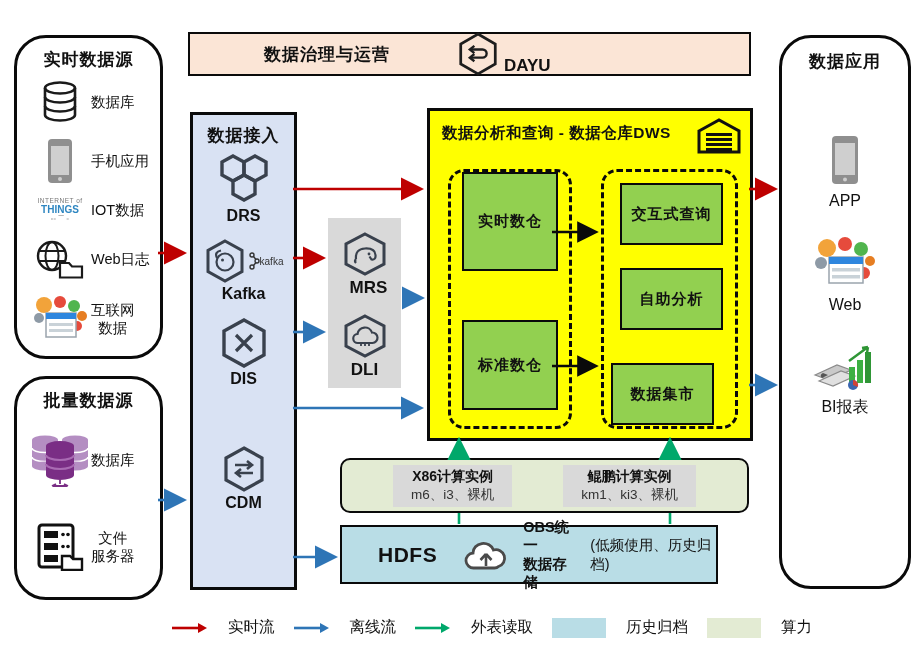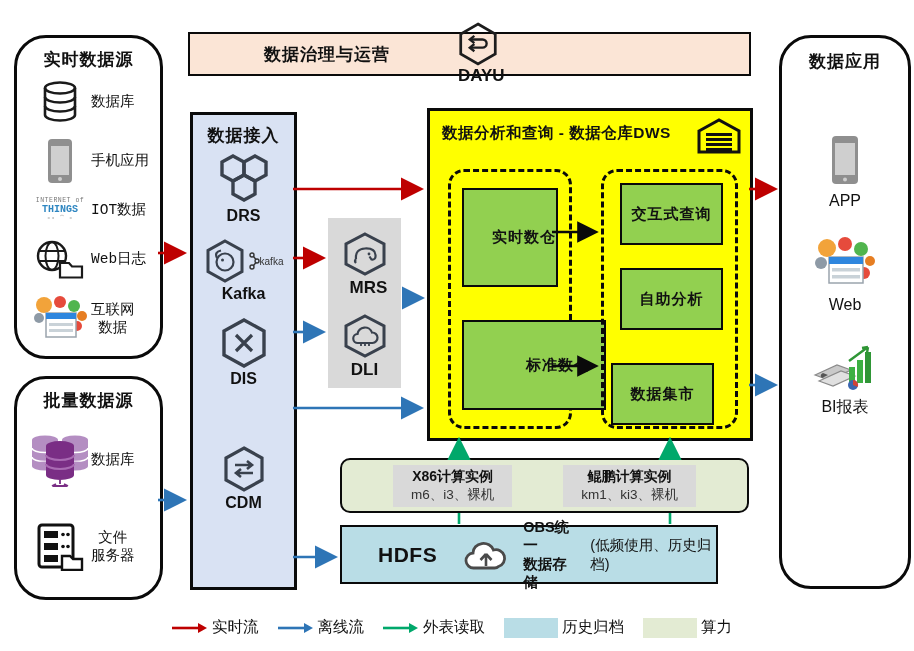--- a/index.html
+++ b/index.html
@@ -1,41 +1,41 @@
 <!DOCTYPE html>
 <html><head>
 <meta charset="utf-8">
 <style>
   html,body{margin:0;padding:0;background:#ffffff;}
   body{font-family:"Liberation Sans","DejaVu Sans",sans-serif;color:#111;}
   #stage{position:relative;width:914px;height:651px;background:#fff;overflow:hidden;}
   .abs{position:absolute;}
   .src-box{border:3px solid #0a0a0a;border-radius:32px;background:#fff;display:flex;flex-direction:column;align-items:center;}
   .box-title{font-weight:bold;font-size:17px;letter-spacing:1px;margin-top:10px;}
-  .src-row{display:flex;align-items:center;width:100%;padding-left:12px;box-sizing:border-box;font-family:Liberation Mono, monospace;}
+  .src-row{display:flex;align-items:center;width:100%;padding-left:12px;box-sizing:border-box;}
   .src-icon{width:62px;display:flex;justify-content:center;align-items:center;flex:0 0 62px;}
   .src-label{font-size:14.5px;line-height:1.25;text-align:center;}
   .col-label{font-weight:bold;font-size:16px;margin-top:2px;}
   .banner{background:#FBE5D6;border:2.5px solid #0a0a0a;display:flex;align-items:center;}
   .banner-title{font-weight:bold;font-size:17px;letter-spacing:1px;}
   .access{background:#D9E2F3;border:3px solid #0a0a0a;display:flex;flex-direction:column;align-items:center;}
   .graybox{background:#D9D9D9;display:flex;flex-direction:column;align-items:center;}
   .dws{background:#FFFF00;border:3px solid #0a0a0a;}
   .dws-title{font-weight:bold;font-size:15.5px;letter-spacing:.5px;}
   .dashgrp{border:3px dashed #0a0a0a;border-radius:16px;position:absolute;}
   .greenbox{position:absolute;background:#92D050;border:2px solid #0a0a0a;display:flex;align-items:center;justify-content:center;font-weight:bold;font-size:15px;letter-spacing:1px;}
   .bar{border:2.5px solid #0a0a0a;display:flex;align-items:center;box-sizing:border-box;}
   .chip{background:#D9D9D9;text-align:center;padding:3px 18px;}
   .chip .t{font-weight:bold;font-size:14px;}
   .chip .d{font-size:13.5px;color:#333;}
   .hdfs-word{font-weight:bold;font-size:21px;letter-spacing:.5px;}
   .obs-lines{font-weight:bold;font-size:14.5px;line-height:1.25;}
   .bar-note{font-size:14.5px;}
   .legend{display:flex;align-items:center;gap:19px;font-size:15.5px;}
-  .legend-item{display:flex;align-items:center;gap:4px;}
+  .legend-item{display:flex;align-items:center;gap:20px;}
   .swatch{width:54px;height:20px;}
   .iot{width:62px;text-align:center;line-height:1.05;}
   .iot .l1{font-size:6.5px;color:#777;letter-spacing:.5px;display:block;}
   .iot .l2{font-size:10px;font-weight:bold;color:#2e86c1;display:block;}
   .kafka-wrap{display:flex;align-items:center;gap:2px;}
   .kafka-logo{display:flex;align-items:center;}
   .kafka-word{font-size:10px;color:#333;}
   svg{display:block;}
   #flows{position:absolute;left:0;top:0;z-index:6;pointer-events:none;}
 </style>
@@ -149,21 +149,21 @@
               <path d="M27 33 h8 l3 3 h9 v11 h-20 z" fill="#fff" stroke="#111" stroke-width="2.4"></path>
             </svg>
         </span>
         <span class="src-label"><span>文件</span><br><span>服务器</span></span>
       </div>
     </div>
   </div>
 
   <div class="abs banner" style="left:188px;top:32px;width:563px;height:44px;padding-left:74px;gap:68px;box-sizing:border-box;">
     <span class="banner-title">数据治理与运营</span>
-    <span style="display:flex;align-items:flex-start;flex-direction:column;">
+    <span style="display:flex;align-items:flex-end;gap:6px;">
       <span>
         <svg width="40" height="44" viewBox="0 0 44 48">
             <polygon points="22,2 41,13 41,35 22,46 3,35 3,13" fill="none" stroke="#1d1d1d" stroke-width="3"></polygon>
             <path d="M14 19 H27 M27 19 a4.5 4.5 0 0 1 0 9 H14" fill="none" stroke="#1d1d1d" stroke-width="2.6"></path>
             <path d="M18 15 L13 19 L18 23" fill="none" stroke="#1d1d1d" stroke-width="2.6"></path>
             <path d="M18 24 L13 28 L18 32" fill="none" stroke="#1d1d1d" stroke-width="2.6"></path>
           </svg>
       </span>
       <span style="font-weight:bold;font-size:17px;">DAYU</span>
     </span>
@@ -241,24 +241,24 @@
     <span class="abs" style="right:8px;top:6px;">
       <svg width="46" height="38" viewBox="0 0 46 38">
           <path d="M3 14 L23 3 L43 14 V35 H3 Z" fill="none" stroke="#111" stroke-width="3"></path>
           <rect x="10" y="16" width="26" height="3" fill="#111"></rect>
           <rect x="10" y="21" width="26" height="3" fill="#111"></rect>
           <rect x="10" y="26" width="26" height="3" fill="#111"></rect>
           <rect x="10" y="31" width="26" height="3" fill="#111"></rect>
         </svg>
     </span>
     <div class="dashgrp" style="left:18px;top:58px;width:118px;height:254px;">
-      <div class="greenbox" style="left:11px;top:16px;width:92px;height:95px;justify-content:flex-end;">
+      <div class="greenbox" style="left:11px;top:0;width:92px;height:95px;">
           <span>实时数仓</span>
         </div>
-      <div class="greenbox" style="left:11px;top:148px;width:92px;height:86px;padding-left:48px;">
+      <div class="greenbox" style="left:11px;top:148px;width:92px;height:86px;">
           <span>标准数仓</span>
         </div>
     </div>
     <div class="dashgrp" style="left:171px;top:58px;width:131px;height:254px;">
       <div class="greenbox" style="left:16px;top:11px;width:99px;height:58px;">
           <span>交互式查询</span>
         </div>
       <div class="greenbox" style="left:16px;top:96px;width:99px;height:58px;">
           <span>自助分析</span>
         </div>

